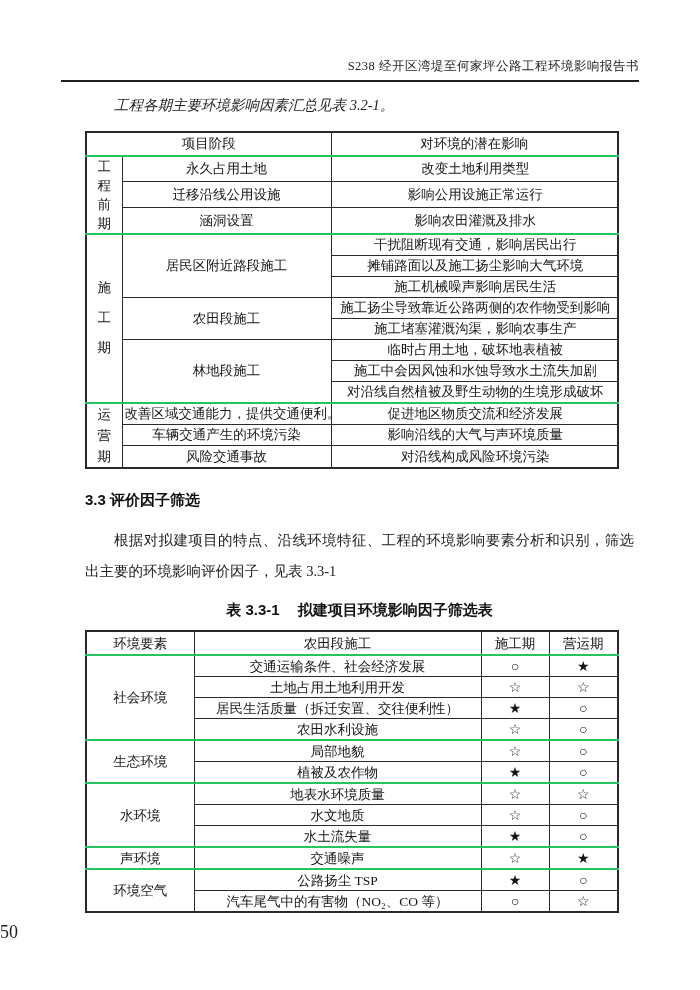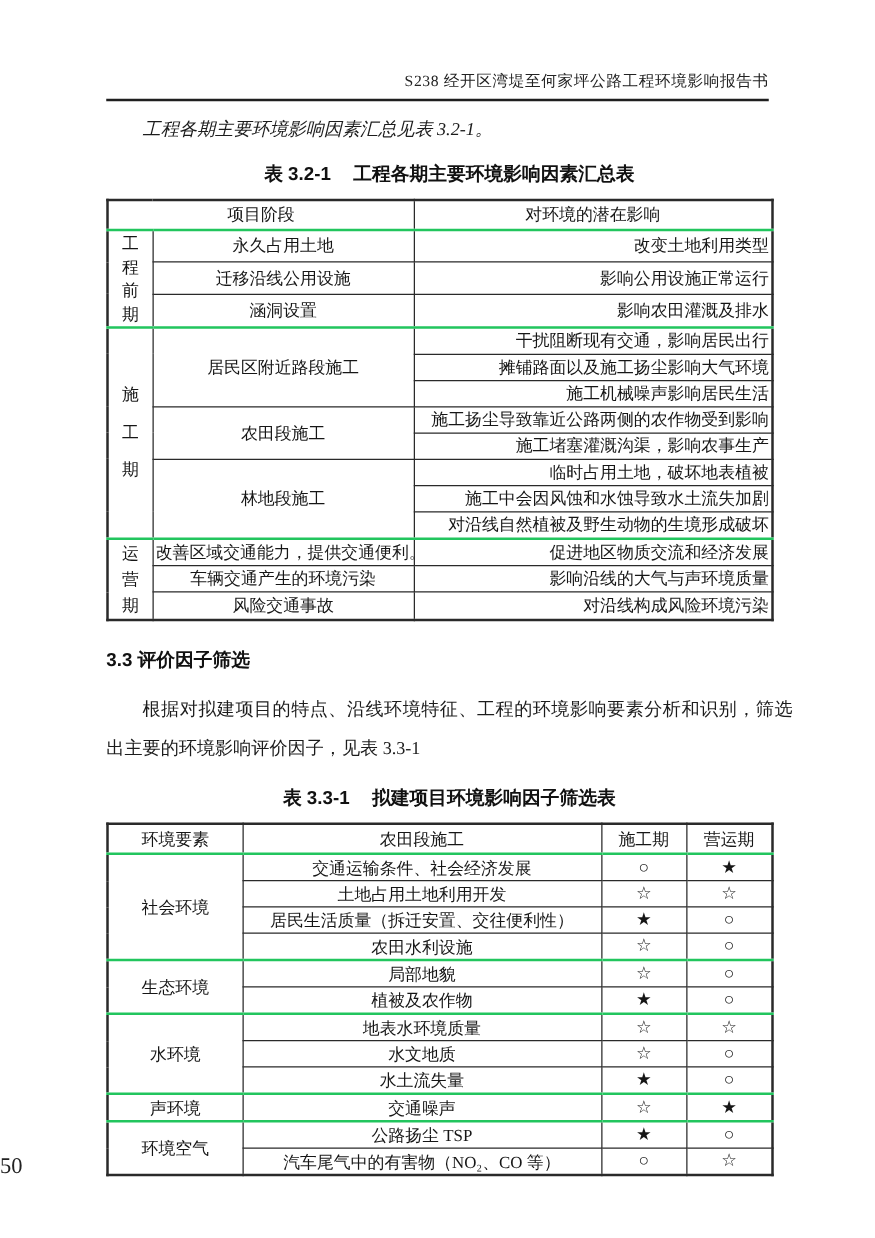--- a/index.html
+++ b/index.html
@@ -10,21 +10,21 @@
     width: 700px; height: 990px;
     overflow: hidden;
     font-family: "Liberation Serif", serif;
     color: #1c1c1c;
     position: relative;
   }
   .page { padding-top: 56px; }
 
   
   .doc-header {
-    margin: 0 85px;
+    margin: 0 61px;
     border-bottom: 2px solid #1f1f1f;
     text-align: right;
     padding-bottom: 5px;
   }
   .doc-header .title {
     font-size: 12.5px;
     letter-spacing: 0.5px;
     color: #222;
   }
 
@@ -81,21 +81,21 @@
     text-align: center;
     font-weight: normal;
     line-height: 19px;
     overflow: hidden;
     white-space: nowrap;
   }
   tr.sep th, tr.sep td { border-top: 2px solid #22c55e; font-family: Liberation Serif, serif; }
 
   
   .t1 td.imp {
-    text-align: right;
+    text-align: center;
     padding-left: 4px;
     white-space: nowrap;
   }
   .t1 td.phase {
     width: 14px;
     padding: 0 10px;
     word-break: break-all;
     white-space: normal;
     vertical-align: middle;
   }
@@ -129,23 +129,20 @@
 <div class="page">
 
   <div class="doc-header">
     <span class="title">S238 经开区湾堤至何家坪公路工程环境影响报告书</span>
   </div>
 
   <div class="content">
 
     <p class="intro">工程各期主要环境影响因素汇总见表 3.2-1。</p>
 
-    <div class="table-caption">
-      <span class="cap-label">表 3.2-1</span><span>工程各期主要环境影响因素汇总表</span>
-    </div>
 
     <table class="t1">
       <colgroup>
           <col style="width:36px">
           <col style="width:209px">
           <col style="width:287px">
         </colgroup>
       <tbody>
           <tr>
         <th colspan="2">项目阶段</th>

